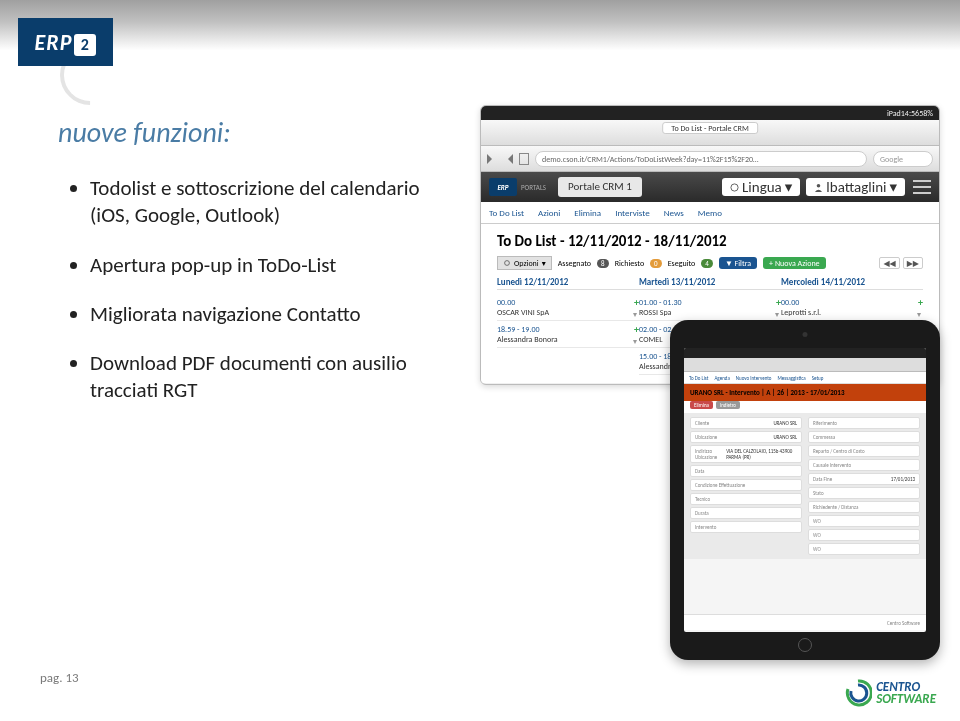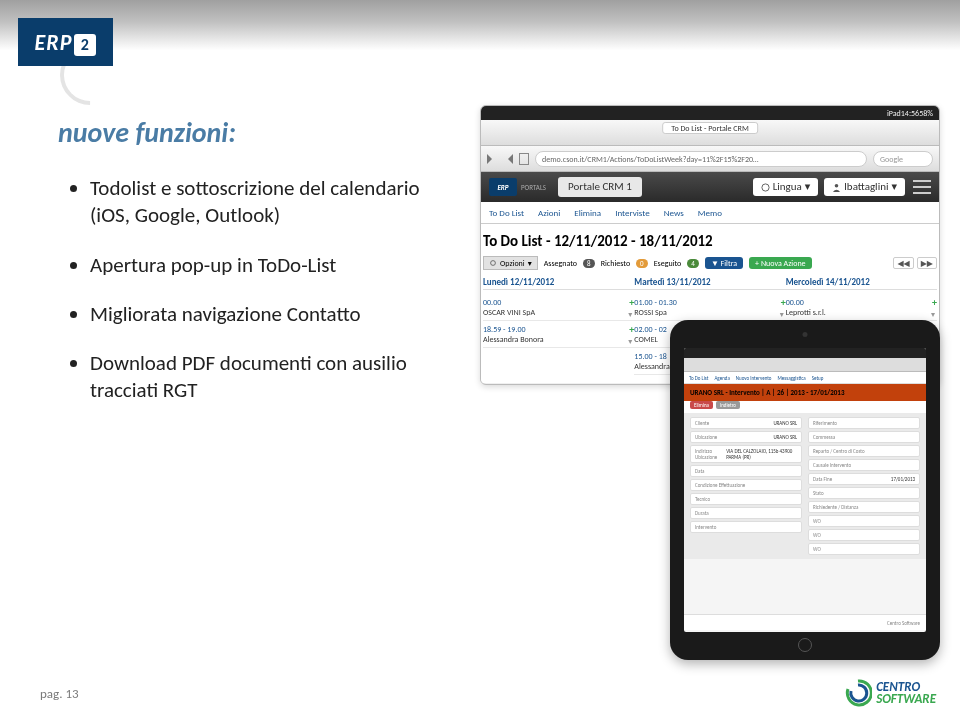--- a/index.html
+++ b/index.html
@@ -2,43 +2,43 @@
 <html><head>
 <meta charset="utf-8">
 <style>
 *{box-sizing:border-box;margin:0;padding:0}
 body{width:960px;height:721px;background:#fff;font-family:Calibri,Arial,sans-serif;position:relative;overflow:hidden}
 .top-strip{position:absolute;top:0;left:0;right:0;height:72px;background:linear-gradient(to bottom,#a0a0a0 0%,#c0c0c0 30%,#e8e8e8 55%,#fff 70%)}
 .logo-erp{position:absolute;top:18px;left:18px;width:95px;height:48px;background:#0a3d6b;border:3px solid #0a3d6b;display:flex;align-items:center;justify-content:center}
 .logo-erp .txt{color:#fff;font-weight:bold;font-size:22px;font-style:italic;letter-spacing:1px}
 .logo-erp .two{display:inline-block;background:#fff;color:#0a3d6b;width:22px;height:22px;border-radius:3px;text-align:center;line-height:22px;font-size:16px;margin-left:2px;font-style:normal}
 .swirl{position:absolute;top:45px;left:60px;width:60px;height:60px;border:4px solid #d9d9d9;border-radius:50%;border-top-color:transparent;border-right-color:transparent;opacity:.7;transform:rotate(45deg)}
-.title{position:absolute;top:115px;left:58px;font-style:italic;color:#4A7CA5;font-size:28px;font-weight:700}
+.title{position:absolute;top:115px;left:58px;font-style:italic;color:#4A7CA5;font-size:28px;font-weight:400}
 .bullets{position:absolute;top:175px;left:70px;width:390px;font-size:21px;color:#222;line-height:1.3}
 .bullets li{list-style:disc;margin:0 0 22px 20px}
 .screenshot1{position:absolute;top:105px;left:480px;width:460px;height:280px;background:#f0f0f0;border:1px solid #bbb;border-radius:6px;box-shadow:0 2px 6px rgba(0,0,0,.15);overflow:hidden;font-size:9px}
 .status{height:14px;background:#222;color:#eee;display:flex;justify-content:flex-end;padding:0 6px;font-size:8px;line-height:14px}
 .urlbar{height:26px;background:linear-gradient(#f8f8f8,#ddd);border-bottom:1px solid #bbb;display:flex;align-items:center;padding:0 6px;gap:6px}
 .urlbar .arr{width:10px;height:10px;border-left:5px solid #777;border-top:5px solid transparent;border-bottom:5px solid transparent;display:inline-block}
 .urlbar .arr2{transform:rotate(180deg)}
 .urlbar .book{width:10px;height:12px;border:1px solid #888}
 .urlbar .tabtitle{position:absolute;top:2px;left:50%;transform:translateX(-50%);background:#fff;border:1px solid #ccc;border-radius:3px;padding:0 8px;font-size:8px;color:#333;white-space:nowrap}
 .urlbar .url{flex:1;background:#fff;border:1px solid #ccc;border-radius:9px;height:16px;line-height:14px;padding:0 6px;color:#666;font-size:8px;overflow:hidden}
 .urlbar .goo{width:60px;background:#fff;border:1px solid #ccc;border-radius:9px;height:16px;line-height:14px;padding:0 6px;color:#999;font-size:8px}
 .topbar{height:30px;background:linear-gradient(#4a4a4a,#2a2a2a);display:flex;align-items:center;padding:0 8px;color:#eee}
 .topbar .plogo{width:28px;height:18px;background:#0a3d6b;color:#fff;font-size:7px;display:flex;align-items:center;justify-content:center;border-radius:2px;font-style:italic;font-weight:bold}
 .topbar .portals{color:#aaa;font-size:7px;margin-left:4px}
 .topbar .ptitle{background:#e8e8e8;color:#333;font-size:11px;height:20px;line-height:20px;padding:0 10px;margin-left:12px;border-radius:3px}
 .topbar .spacer{flex:1}
-.topbar .btn{background:#fff;color:#333;font-size:11px;height:18px;line-height:18px;padding:0 8px;border-radius:3px;margin-left:6px;display:flex;align-items:center;gap:3px}
+.topbar .btn{background:#fff;color:#333;font-size:15px;height:18px;line-height:18px;padding:0 8px;border-radius:3px;margin-left:6px;display:flex;align-items:center;gap:3px}
 .topbar .btn svg{width:9px;height:9px}
 .topbar .ham{width:18px;height:14px;margin-left:8px;display:flex;flex-direction:column;justify-content:space-between}
 .topbar .ham span{height:2px;background:#ccc}
 .tabs{height:22px;background:#fff;border-bottom:1px solid #ccc;display:flex;align-items:center;padding:0 8px;gap:14px;font-size:9px;color:#1a5490}
-.content1{padding:8px 2px;background:#fff}
+.content1{padding:8px 16px;background:#fff}
 .content1 h3{font-size:15px;font-weight:bold;color:#000;margin-bottom:6px}
 .filters{display:flex;align-items:center;gap:6px;font-size:8px;margin-bottom:6px}
 .filters .pill{background:#e2e2e2;border:1px solid #bbb;border-radius:0;padding:1px 5px;display:flex;align-items:center;gap:3px}
 .filters .gear{width:8px;height:8px}
 .filters .badge{background:#555;color:#fff;border-radius:6px;padding:0 4px;font-size:7px}
 .filters .badge.o{background:#e39b3a}
 .filters .badge.g{background:#4a8a3a}
 .filters .filt{background:#1a5490;color:#fff;border-radius:3px;padding:1px 6px}
 .filters .new{background:#3aa850;color:#fff;border-radius:3px;padding:1px 6px}
 .filters .nav{margin-left:auto;display:flex;gap:3px}
@@ -67,21 +67,21 @@
 .ip-btns{padding:0 6px 4px;background:#fff;display:flex;gap:3px}
 .ip-btns span{font-size:5px;border-radius:2px;padding:1px 4px;color:#fff}
 .ip-btns .r{background:#c94a4a}
 .ip-btns .g{background:#999}
 .ip-body{background:#eaeaea;padding:4px 6px;display:flex;gap:6px}
 .ip-col{flex:1;display:flex;flex-direction:column;gap:2px}
 .ip-row{background:#fff;border:1px solid #ddd;border-radius:2px;padding:2px 4px;font-size:5px;display:flex;justify-content:space-between}
 .ip-row .l{color:#888}
 .ip-row .v{color:#333}
 .ip-foot{position:absolute;bottom:30px;left:14px;right:14px;height:16px;background:#fff;border-top:1px solid #ddd;display:flex;justify-content:flex-end;align-items:center;padding:0 6px;font-size:5px;color:#888}
-.pagnum{position:absolute;bottom:20px;left:40px;color:#7a7a7a;font-size:13px}
+.pagnum{position:absolute;bottom:36px;left:40px;color:#7a7a7a;font-size:13px}
 .centro{position:absolute;bottom:14px;right:24px;display:flex;align-items:center;gap:4px}
 .centro .sw{width:28px;height:28px}
 .centro .tx{font-style:italic;font-size:13px;line-height:.95}
 .centro .c1{color:#1a5490;font-weight:bold}
 .centro .c2{color:#3aa850;font-weight:bold}
 </style>
 </head>
 <body>
 
 <div class="top-strip"></div>

